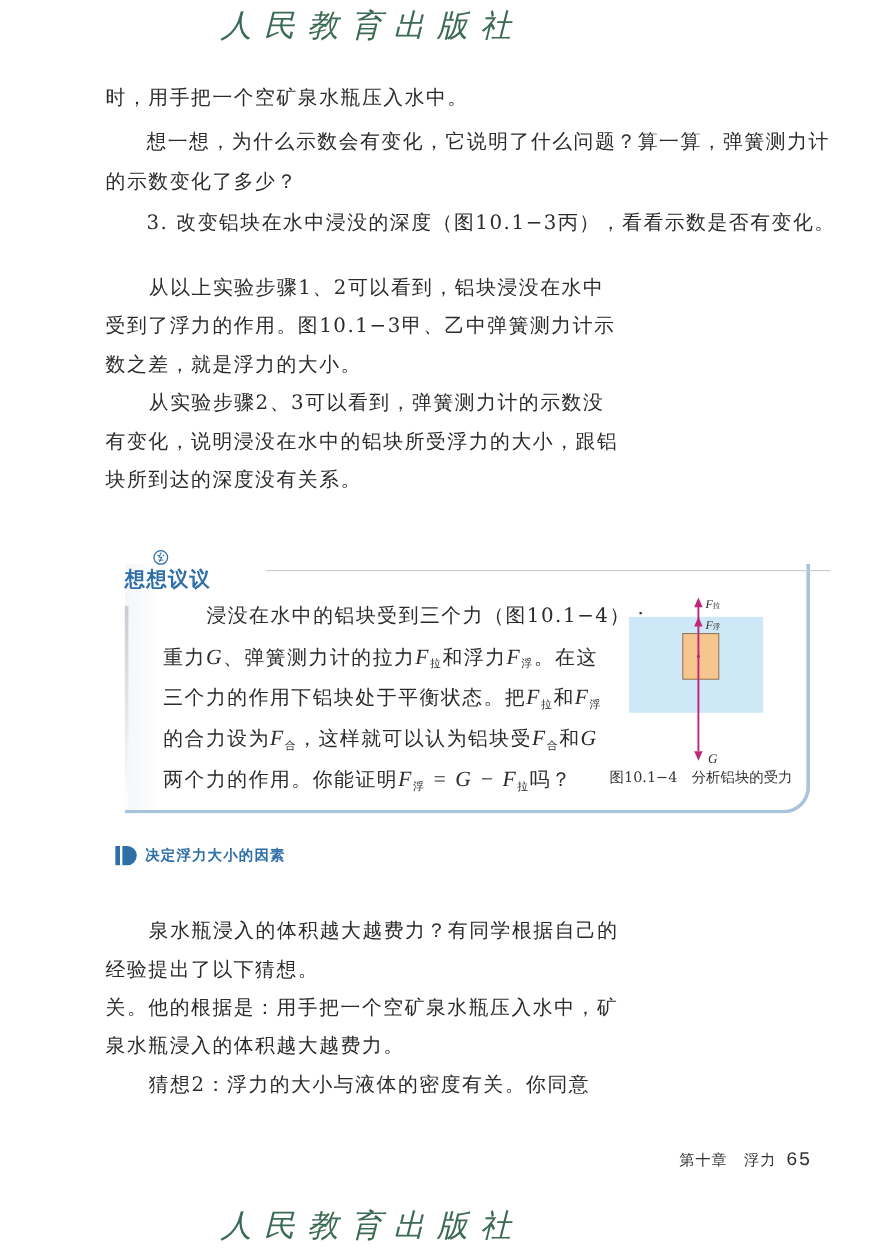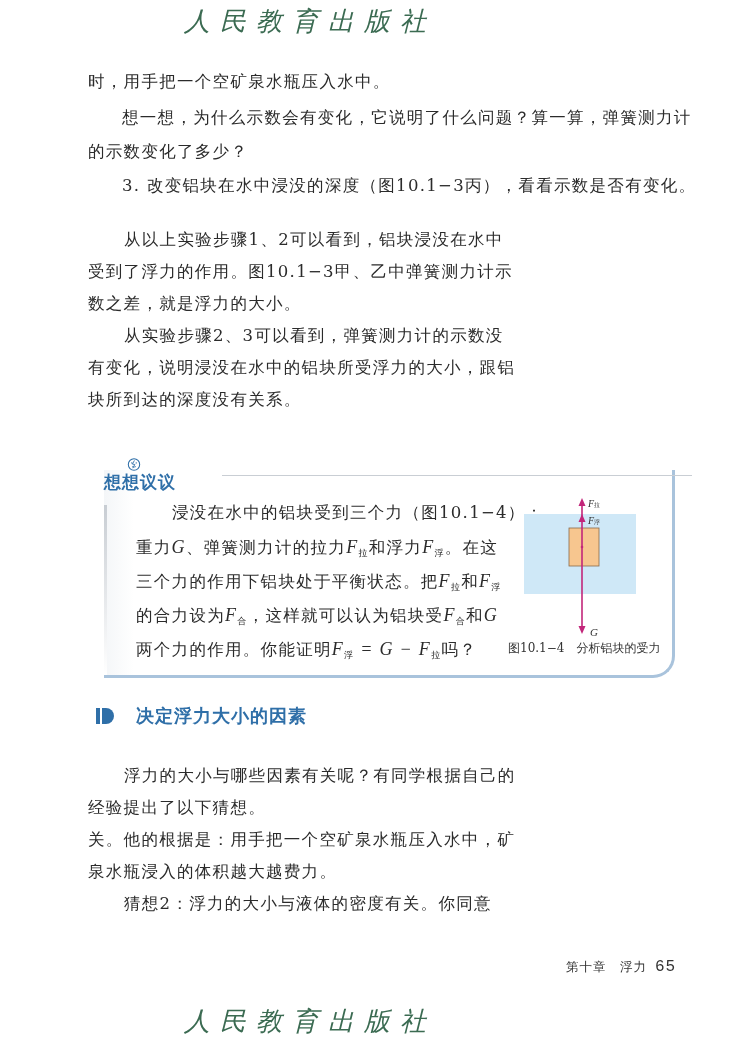--- a/index.html
+++ b/index.html
@@ -26,21 +26,21 @@
   .think-icon { width:32px; height:32px; }
   .box-title { font-family:"DejaVu Sans", sans-serif; font-weight:bold; color:#2f6fa8; font-size:17px;
                margin-left:12px; letter-spacing:1px; }
   .head-rule { position:absolute; left:222px; top:475px; width:470px; height:1px; background:#c9ced4; }
 
   .figure { position:absolute; left:524px; top:498px; width:140px; height:140px; }
   .fig-caption { position:absolute; left:508px; top:640px; font-size:12px; color:#333; white-space:nowrap; }
 
   .section-head { position:absolute; left:96px; top:704px; display:flex; align-items:center; }
   .sec-icon { width:20px; height:18px; }
-  .sec-title { font-family:"DejaVu Sans", sans-serif; color:#2f6fa8; font-size:18px; font-weight:bold; margin-left:20px; letter-spacing:1px; }
+  .sec-title { font-family:"DejaVu Sans", sans-serif; color:#2f6fa8; font-size:12px; font-weight:bold; margin-left:5px; letter-spacing:1px; }
 
   .footer { position:absolute; left:566px; top:958px; font-size:12.5px; color:#333; white-space:nowrap; letter-spacing:1px; }
   .footer .pg { font-family:Liberation Mono, monospace; font-size:16px; margin-left:8px; }
 </style>
 </head>
 <body>
 
 <div class="publisher top">人民教育出版社</div>
 
 <div class="txt" style="left:88px; top:66px;">时，用手把一个空矿泉水瓶压入水中。</div>
@@ -95,21 +95,21 @@
 
 <div class="section-head">
   <svg class="sec-icon" viewBox="0 0 20 18">
     <rect x="0" y="1" width="4" height="16" fill="#2f6fa8"></rect>
     <path d="M6 1 H10 A8 8 0 0 1 10 17 H6 Z" fill="#2f6fa8"></path>
   </svg>
   <span class="sec-title">决定浮力大小的因素</span>
 </div>
 
 <div class="para" style="left:88px; top:760px;">
-  <div class="line indent">浮力的大小与哪些因素有关呢？有同学根据自己的</div>
+  <div class="line indent">泉水瓶浸入的体积越大越费力？有同学根据自己的</div>
   <div class="line">经验提出了以下猜想。</div>
   <div class="line">关。他的根据是：用手把一个空矿泉水瓶压入水中，矿</div>
   <div class="line">泉水瓶浸入的体积越大越费力。</div>
   <div class="line indent">猜想2：浮力的大小与液体的密度有关。你同意</div>
 </div>
 
 <div class="footer">
   <span>第十章　浮力</span><span class="pg">65</span>
 </div>
 

